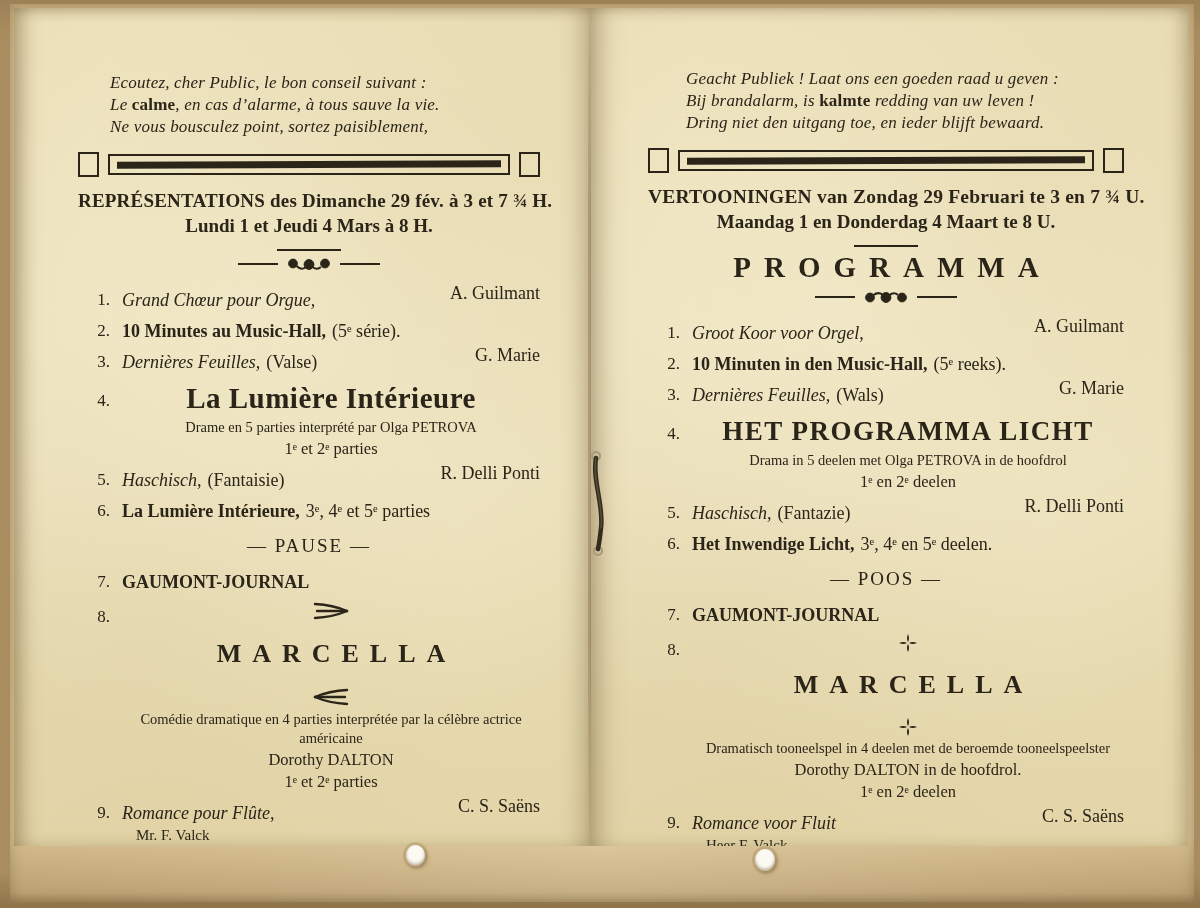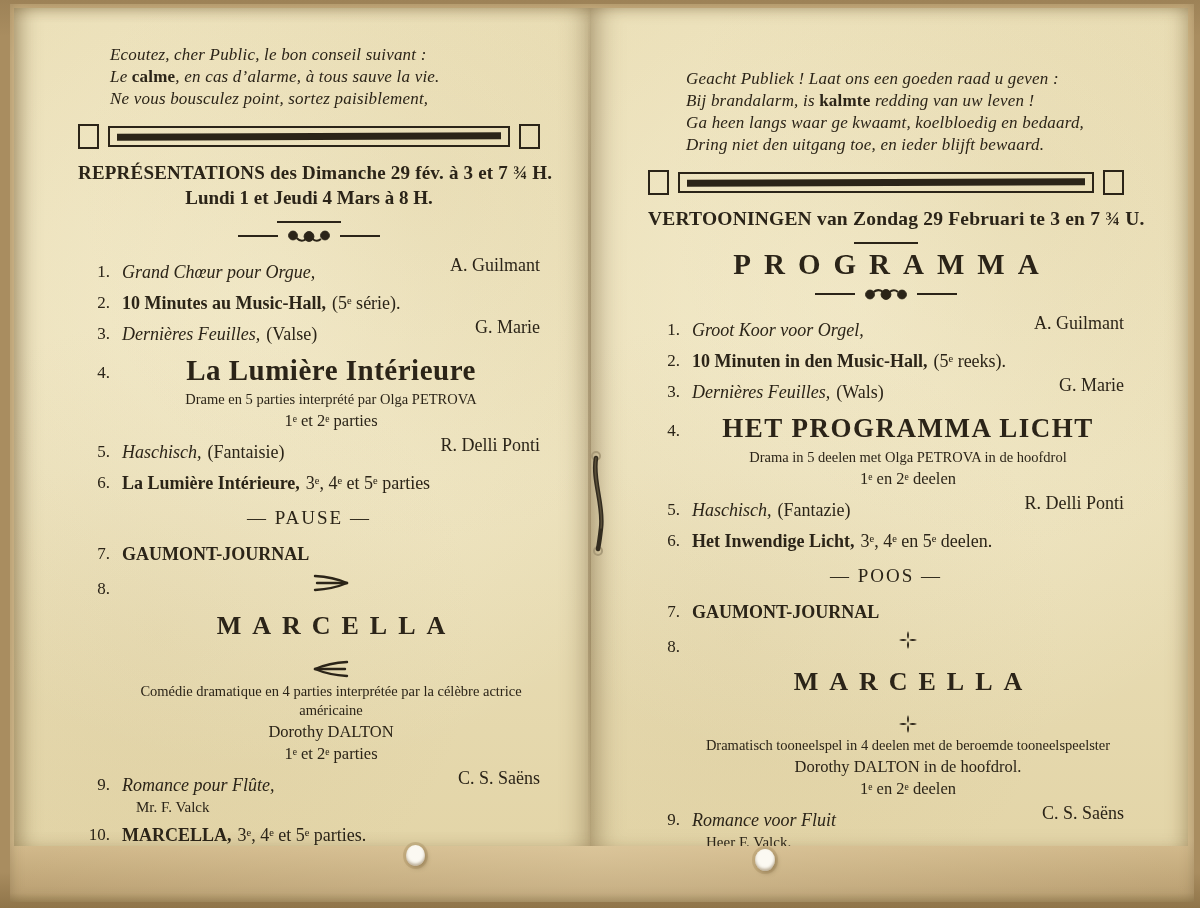--- a/index.html
+++ b/index.html
@@ -35,21 +35,21 @@
   }
   .gutter-line{
     position:absolute;left:588px;top:8px;width:3px;height:838px;
     background:linear-gradient(180deg,rgba(105,82,48,0),rgba(105,82,48,.28) 25%,rgba(105,82,48,.28) 75%,rgba(105,82,48,0));
   }
   .inner{position:absolute;top:0;bottom:0;}
   .page-left .inner{left:64px;right:50px;}
   .page-right .inner{left:58px;right:64px;}
 
   
-  .verse{margin-top:36px;font-size:17px;line-height:22px;letter-spacing:.2px;}
+  .verse{margin-top:64px;font-size:17px;line-height:22px;letter-spacing:.2px;}
   .page-left .verse{margin-left:32px;}
   .page-right .verse{margin-left:38px;margin-top:60px;}
   .verse .line{white-space:nowrap;}
   .seg-i{font-style:italic;}
   .seg-b{font-weight:bold;}
 
   
   .deco-rule{display:flex;align-items:center;gap:9px;margin-top:12px;height:28px;}
   .deco-sq{width:17px;height:21px;border:2.5px solid #2b2418;flex:0 0 auto;background:transparent;}
   .deco-box{flex:1 1 auto;border:2.5px solid #2b2418;height:17px;display:flex;align-items:center;padding:0 7px;}
@@ -216,34 +216,34 @@
     </div>
 
   </div>
 </div>
 
 <div class="page page-right">
   <div class="inner">
     <div class="verse">
       <div class="line"><span class="seg-i">Geacht Publiek ! Laat ons een goeden raad u geven :</span></div>
       <div class="line"><span class="seg-i">Bij brandalarm, is </span><span class="seg-b">kalmte</span><span class="seg-i"> redding van uw leven !</span></div>
-      <div class="line"><span class="seg-i">Ga heen langs waar ge kwaamt, koelbloedig en bedaard,</span></div>
       <div class="line"><span class="seg-i">Dring niet den uitgang toe, en ieder blijft bewaard.</span></div>
     </div>
 
     <div class="deco-rule">
       <div class="deco-sq"></div>
       <div class="deco-box">
           <div class="deco-bar"></div>
         </div>
       <div class="deco-sq"></div>
     </div>
 
     <div class="showtimes">
       <div class="l1">VERTOONINGEN van Zondag 29 Februari te 3 en 7 ¾ U.</div>
+      <div class="l2">Maandag 1 en Donderdag 4 Maart te 8 U.</div>
     </div>
 
     <div class="title-rule"></div>
     <div class="prog-title">PROGRAMMA</div>
     <div class="orn-row">
       <div class="orn-line"></div>
       <span>
         <svg width="50" height="15" viewBox="0 0 50 15">
           <g fill="#2b2418" stroke="#2b2418">
             <circle cx="9" cy="7.5" r="4.4"></circle>

